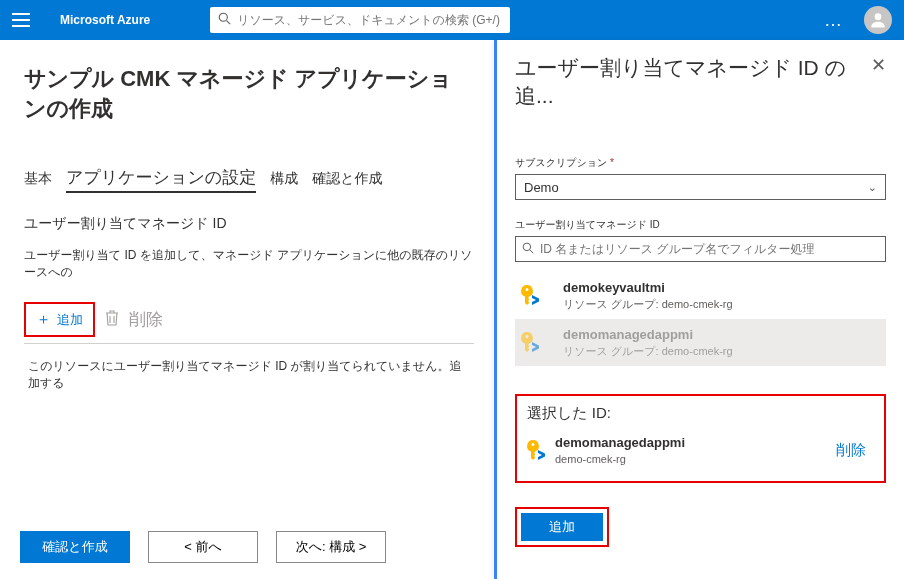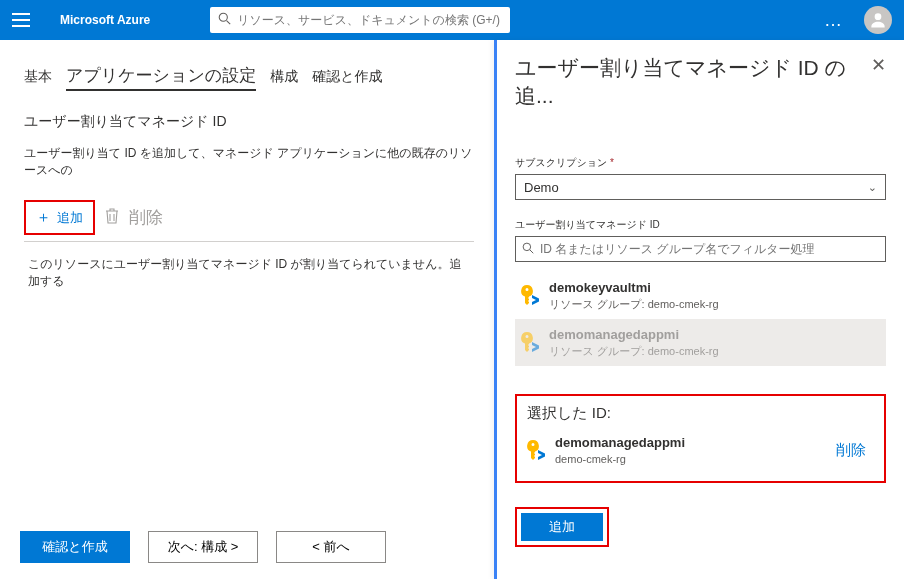--- a/index.html
+++ b/index.html
@@ -51,21 +51,21 @@
     .field-label { font-size: 10px; color: #323130; margin-bottom: 4px; }
     .req-star { color: #a4262c; }
     .select-box { border: 1px solid #605e5c; padding: 4px 8px; display: flex; justify-content: space-between; align-items: center; font-size: 13px; margin-bottom: 18px; cursor: pointer; height: 26px;}
     .chev { font-size: 11px; color: #605e5c; }
     
     .filter-box { border: 1px solid #605e5c; display: flex; align-items: center; padding: 3px 6px; height: 26px; margin-bottom: 10px; }
     .filter-box .icon { font-size: 12px; color: #605e5c; margin-right: 6px; }
     .filter-box input { border: none; outline: none; font-size: 12px; flex: 1; }
     
     .mi-list { margin-bottom: 28px; }
-    .mi-item { display: flex; align-items: center; gap: 10px; padding: 8px 6px; cursor: pointer; }
+    .mi-item { display: flex; align-items: center; gap: 24px; padding: 8px 6px; cursor: pointer; }
     .mi-item.selected { background: #edebe9; }
     .mi-icon { width: 18px; height: 22px; flex-shrink: 0;}
     .mi-text { display: flex; flex-direction: column; line-height: 1.3; }
     .mi-name { font-size: 13px; font-weight: 600; color: #323130; }
     .mi-sub { font-size: 11px; color: #605e5c; }
     .mi-item.selected .mi-name { color: #a19f9d; }
     .mi-item.selected .mi-sub { color: #a19f9d; }
     
     .selected-box { border: 2px solid #e60000; padding: 8px 10px 14px 10px; margin-bottom: 24px; position: relative; }
     .selected-title { font-size: 15px; margin-bottom: 12px; }
@@ -103,20 +103,21 @@
       <svg viewBox="0 0 24 24">
           <circle cx="12" cy="8" r="4"></circle>
           <path d="M4 20c0-4 4-6 8-6s8 2 8 6v1H4z"></path>
         </svg>
     </div>
   </div>
 </div>
 
 <div class="main">
   <div class="left">
+    <h1 class="page-title">サンプル CMK マネージド アプリケーションの作成</h1>
 
     <div class="tabs">
       <span class="tab">基本</span>
       <span class="tab active">アプリケーションの設定</span>
       <span class="tab">構成</span>
       <span class="tab">確認と作成</span>
     </div>
 
     <div class="section-label">ユーザー割り当てマネージド ID</div>
     <div class="desc">ユーザー割り当て ID を追加して、マネージド アプリケーションに他の既存のリソースへの</div>
@@ -131,22 +132,22 @@
             <path d="M1 3h12M5 3V1h4v2M2 3l1 12h8l1-12M5 6v7M9 6v7" stroke="#a19f9d" stroke-width="1.1" fill="none"></path>
           </svg>
       </span>
       <span class="delete-text">削除</span>
     </div>
 
     <div class="table-empty">このリソースにユーザー割り当てマネージド ID が割り当てられていません。追加する</div>
 
     <div class="footer-left">
       <button class="btn-primary">確認と作成</button>
+      <button class="btn-secondary">&lt; 前へ</button>
       <button class="btn-secondary">次へ: 構成 &gt;</button>
-      <button class="btn-secondary">&lt; 前へ</button>
     </div>
   </div>
 
   <div class="panel">
     <div class="panel-title-row">
       <div class="panel-title">ユーザー割り当てマネージド ID の追...</div>
       <div class="close-x">✕</div>
     </div>
     
     <div class="field-label"><span>サブスクリプション</span> <span class="req-star">*</span></div>

